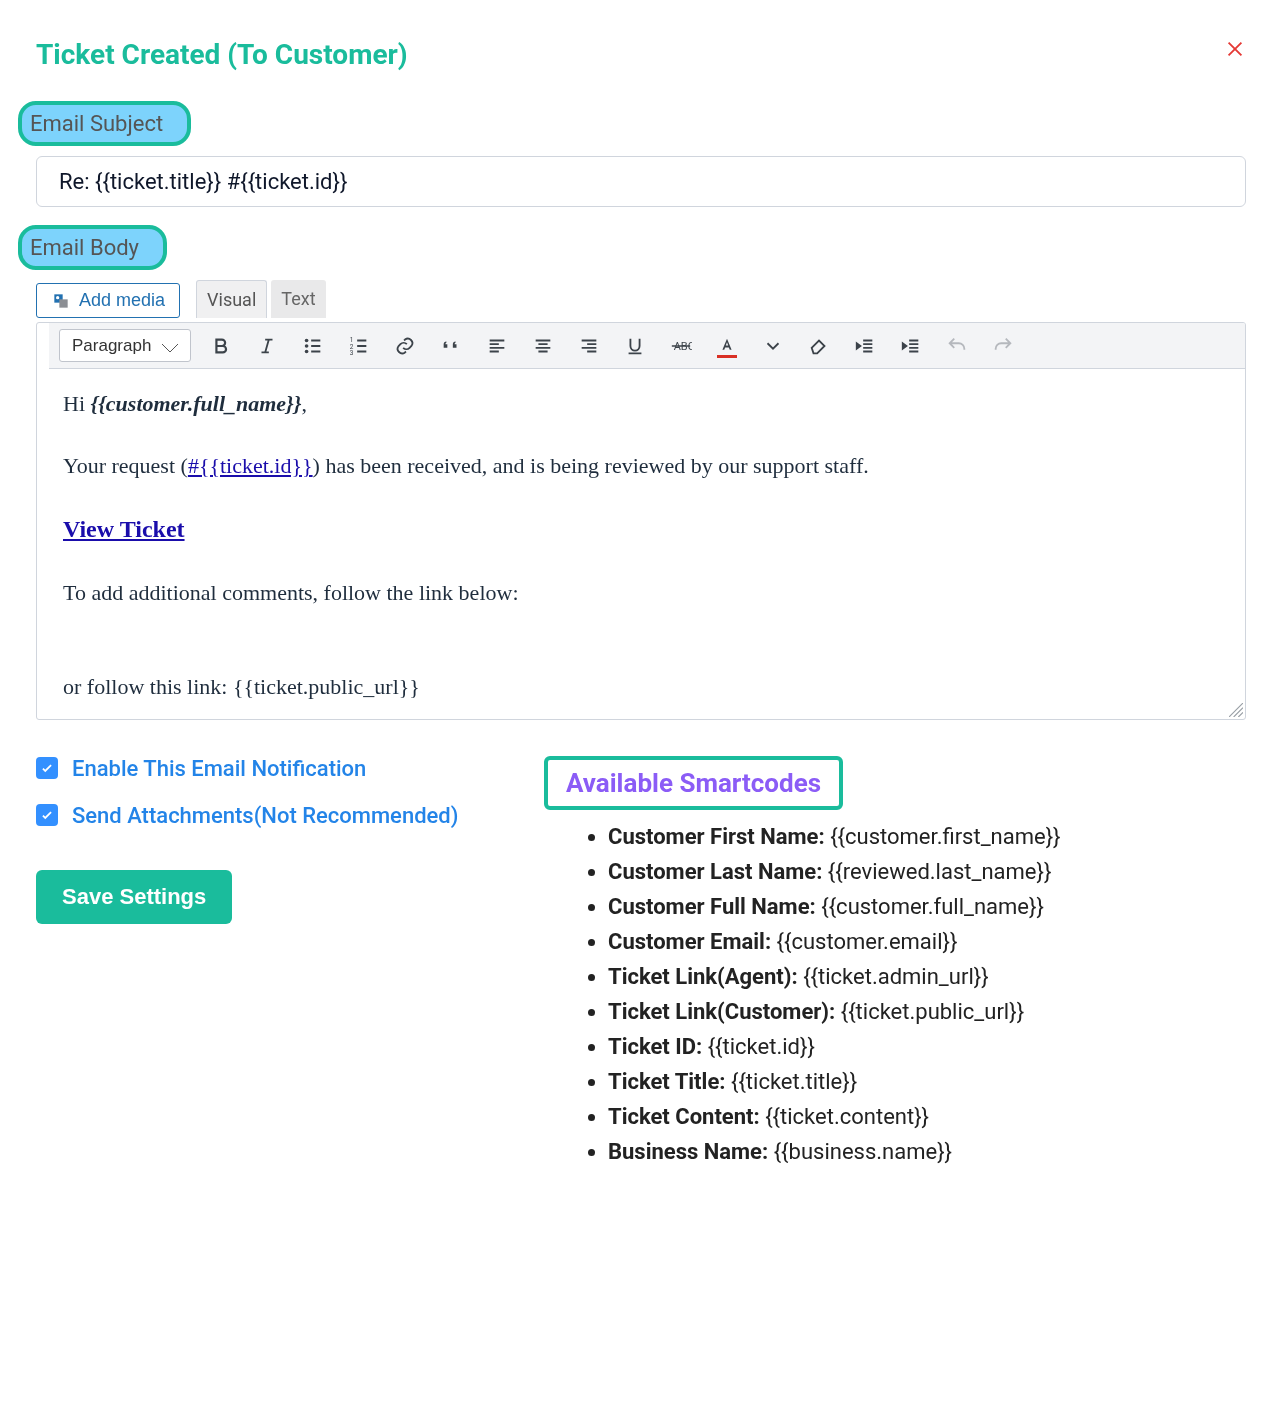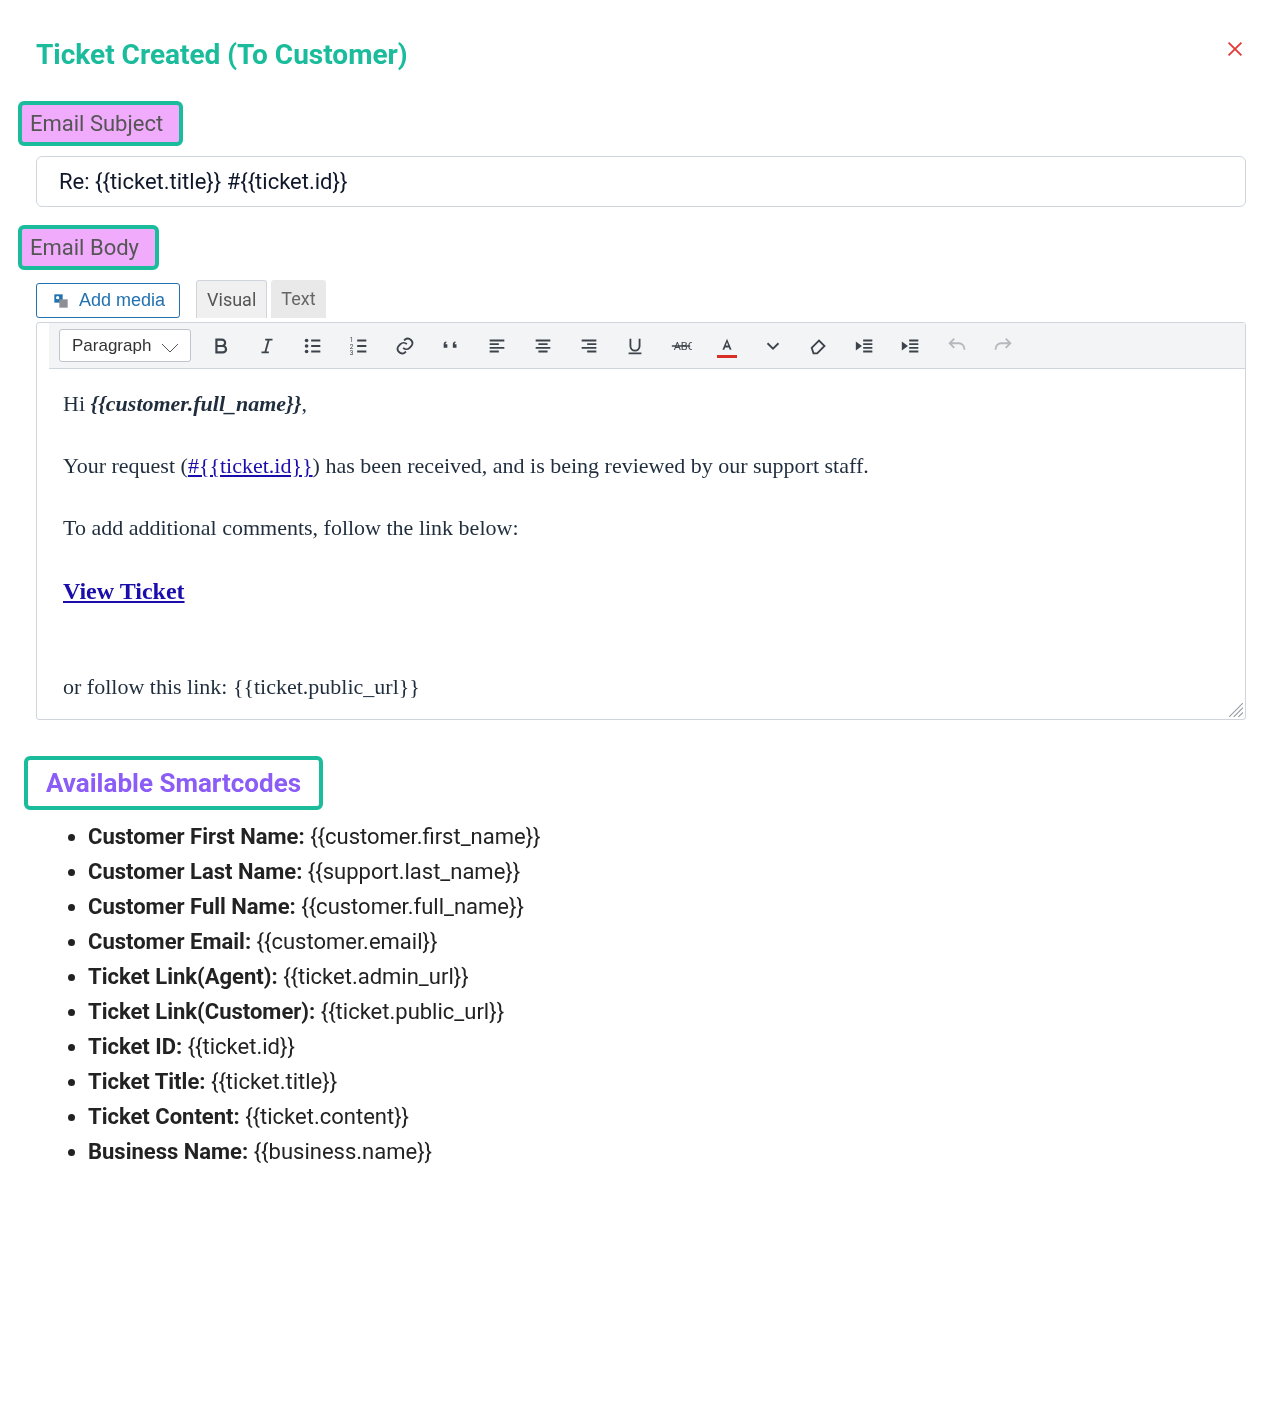--- a/index.html
+++ b/index.html
@@ -35,27 +35,27 @@
   }
   .subtitle {
     font-size: 26px;
     font-weight: 700;
     color: #222;
     margin-bottom: 18px;
   }
   .field-label-pill {
     display: inline-block;
     border: 4px solid #1abc9c;
-    border-radius: 6px;
-    padding: 6px 16px 6px 8px;
+    border-radius: 18px;
+    padding: 6px 24px 6px 8px;
     font-size: 22px;
     color: #555;
     margin-bottom: 10px;
     margin-left: -18px;
-    background: #f0abfc;
+    background: #7dd3fc;
   }
   .text-input {
     width: 100%;
     border: 1px solid #d0d5dd;
     border-radius: 6px;
     padding: 12px 22px;
     font-size: 22px;
     color: #0f172a;
     margin-bottom: 18px;
     font-family: inherit;
@@ -392,41 +392,60 @@
         </span>
     </div>
 
     <div class="editor-content">
       <p>
         <span>Hi </span><span class="cust-name">{{customer.full_name}}</span><span>,</span>
       </p>
       <p>
         <span>Your request (</span><a href="#" class="ticket-id-link">#{{ticket.id}}</a><span>) has been received, and is being reviewed by our support staff.</span>
       </p>
+      <p><a href="#" class="view-ticket">View Ticket</a></p>
       <p>To add additional comments, follow the link below:</p>
-      <p><a href="#" class="view-ticket">View Ticket</a></p>
       <p style="margin-top:60px;margin-bottom:0;">or follow this link: {{ticket.public_url}}</p>
 
       <div class="resize-handle">
         <svg viewBox="0 0 12 12">
             <path d="M0 12L12 0M4 12L12 4M8 12L12 8" stroke="#9aa0a6" stroke-width="1"></path>
           </svg>
       </div>
     </div>
   </div>
 
   
   <div class="below-row">
+    <div class="left-col">
+      <div class="check-row">
+        <span class="chk">
+          <svg viewBox="0 0 24 24">
+              <path d="M5 13l4 4 10-10"></path>
+            </svg>
+        </span>
+        <span>Enable This Email Notification</span>
+      </div>
+      <div class="check-row">
+        <span class="chk">
+          <svg viewBox="0 0 24 24">
+              <path d="M5 13l4 4 10-10"></path>
+            </svg>
+        </span>
+        <span>Send Attachments(Not Recommended)</span>
+      </div>
+      <button class="save-btn">Save Settings</button>
+    </div>
 
     <div class="right-col">
       <div class="smartcodes-title">Available Smartcodes</div>
       <ul class="smartcodes-list">
 
       <li><span class="sc-label">Customer First Name: </span><span>{{customer.first_name}}</span></li>
-          <li><span class="sc-label">Customer Last Name: </span><span>{{support.last_name}}</span></li>
+          <li><span class="sc-label">Customer Last Name: </span><span>{{reviewed.last_name}}</span></li>
           <li><span class="sc-label">Customer Full Name: </span><span>{{customer.full_name}}</span></li>
           <li><span class="sc-label">Customer Email: </span><span>{{customer.email}}</span></li>
           <li><span class="sc-label">Ticket Link(Agent): </span><span>{{ticket.admin_url}}</span></li>
           <li><span class="sc-label">Ticket Link(Customer): </span><span>{{ticket.public_url}}</span></li>
           <li><span class="sc-label">Ticket ID: </span><span>{{ticket.id}}</span></li>
           <li><span class="sc-label">Ticket Title: </span><span>{{ticket.title}}</span></li>
           <li><span class="sc-label">Ticket Content: </span><span>{{ticket.content}}</span></li>
           <li><span class="sc-label">Business Name: </span><span>{{business.name}}</span></li>
         </ul>
     </div>

